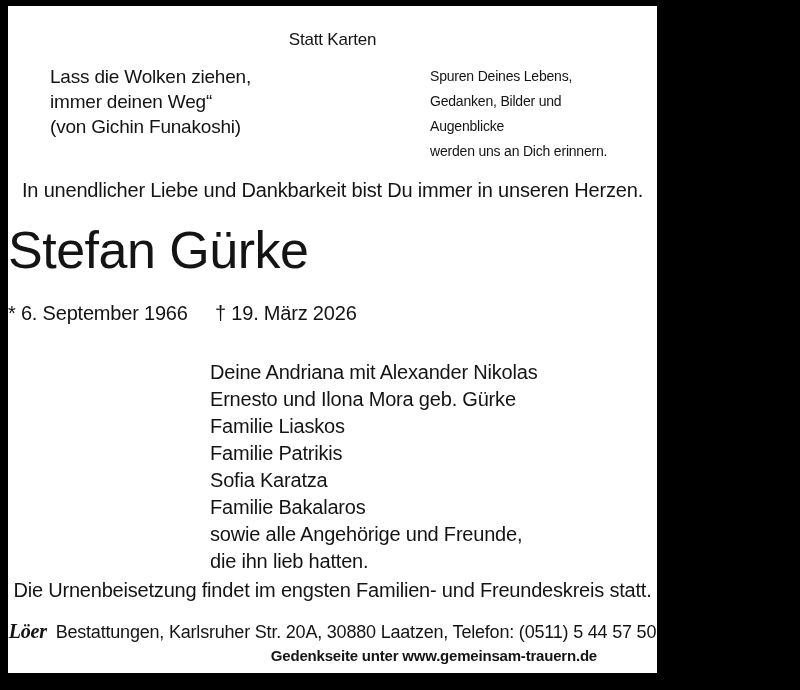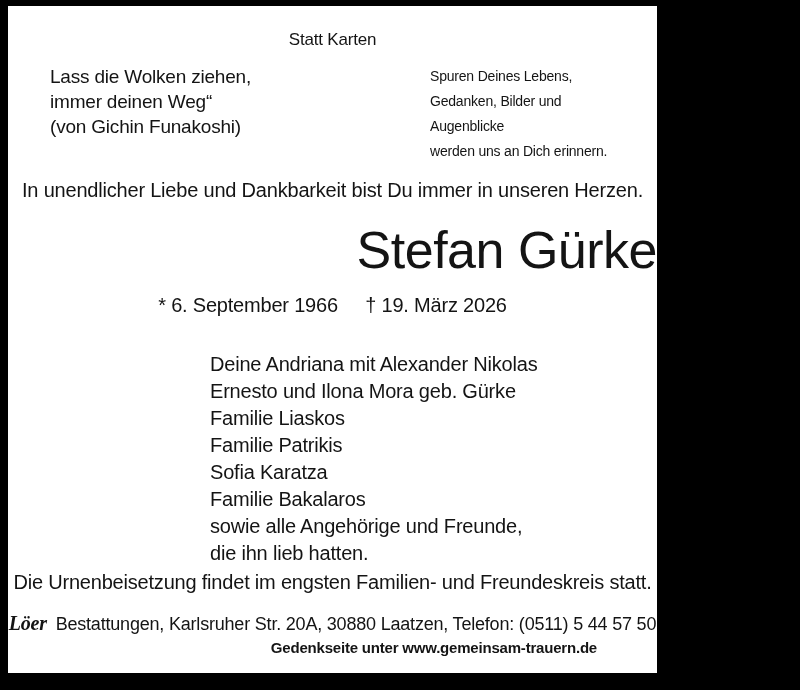--- a/index.html
+++ b/index.html
@@ -50,29 +50,28 @@
     line-height: 25px;
   }
   .dedication {
     margin-top: 14px;
     text-align: center;
     font-size: 20px;
     line-height: 24px;
   }
   .deceased-name {
     margin-top: 20px;
-    text-align: right;
+    text-align: left;
     font-size: 52px;
     line-height: 57px;
     letter-spacing: -0.5px;
     font-weight: 400;
   }
   .dates {
-    margin-top: 14px;
-    text-align: center;
+    margin-top: 22px;
     font-size: 20px;
     line-height: 24px;
   }
   .dates .death-date {
     margin-left: 22px;
   }
   .mourners {
     margin-top: 34px;
     margin-left: 202px;
     font-size: 20px;

